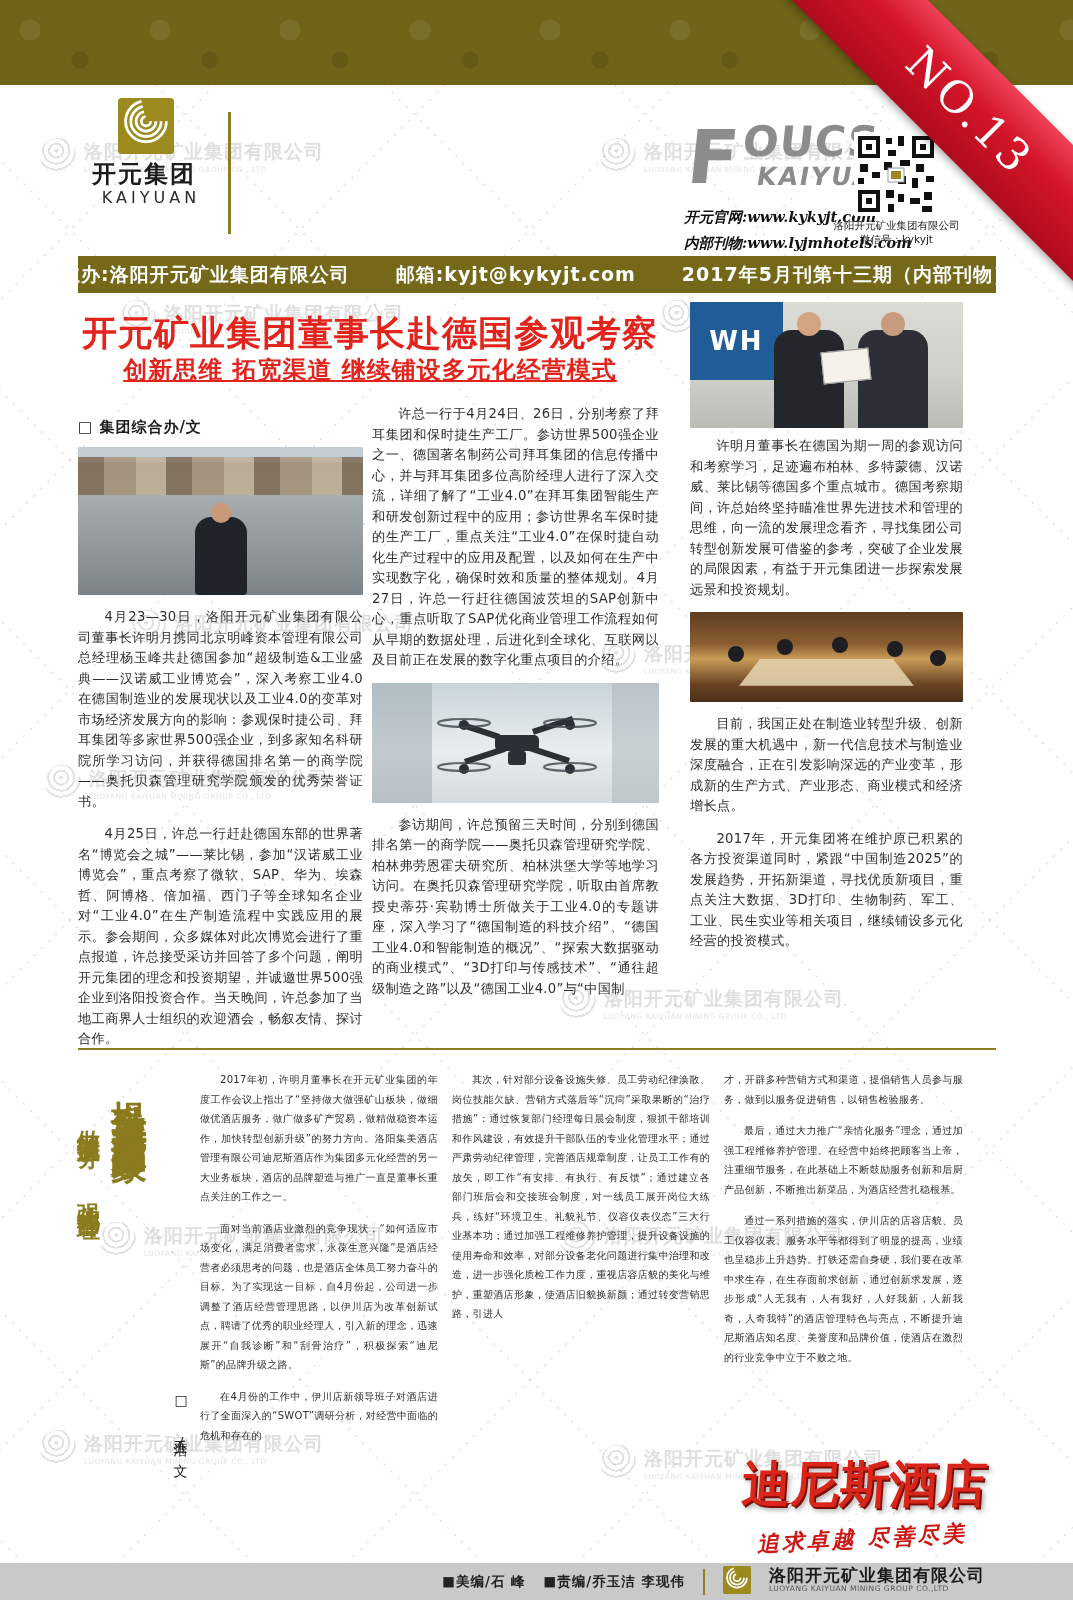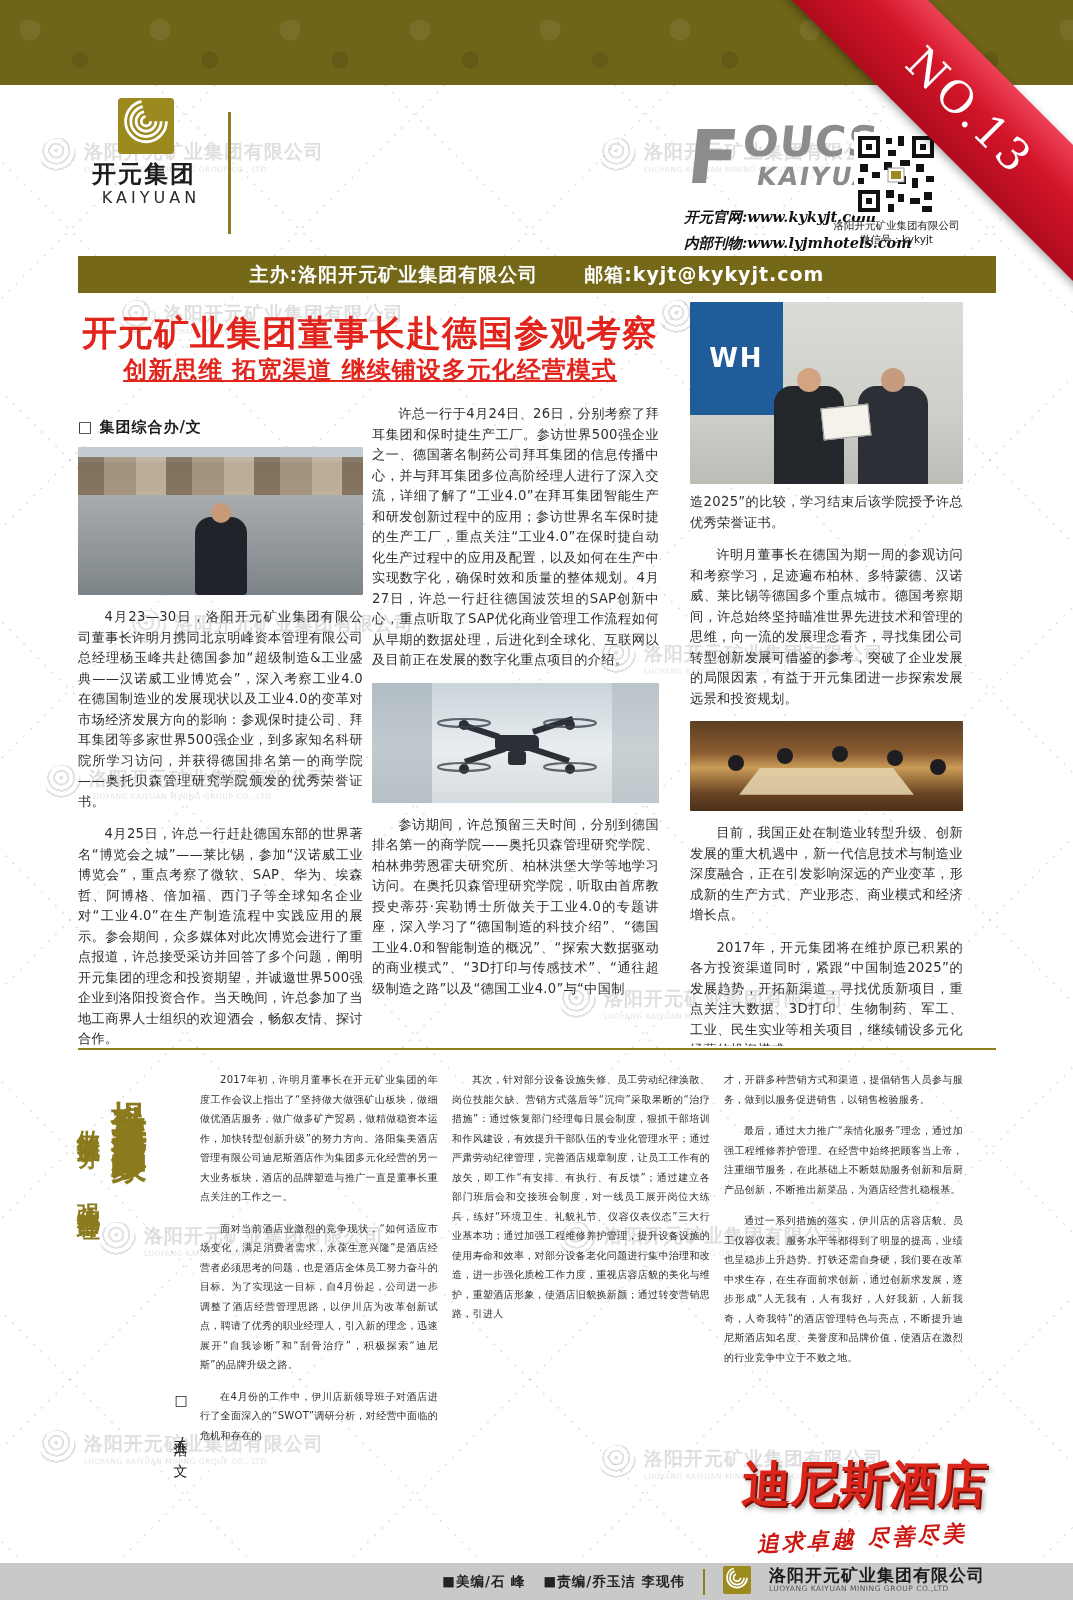--- a/index.html
+++ b/index.html
@@ -62,21 +62,21 @@
   
   .photo{position:relative;overflow:hidden;border-radius:1px;}
   .plaza{height:148px;margin:2px 0 12px;
     background:linear-gradient(180deg,#c3cdd3 0%,#c3cdd3 10%,#9b8a74 11%,#b0a28e 30%,#a7adaf 33%,#8f9598 72%,#7c8386 100%);}
   .plaza .bld{position:absolute;left:0;top:10px;width:100%;height:38px;
     background:repeating-linear-gradient(90deg,#7d6c58 0 26px,#a4937c 26px 58px,#c0b19a 58px 88px);opacity:.85;}
   .plaza .man-body{position:absolute;left:50%;bottom:0;transform:translateX(-50%);width:52px;height:78px;
     background:#20242a;border-radius:16px 16px 4px 4px;}
   .plaza .man-head{position:absolute;left:50%;bottom:72px;transform:translateX(-50%);width:20px;height:20px;
     border-radius:50%;background:#c89a78;}
-  .award{height:182px;margin:0 0 8px;background:linear-gradient(180deg,#dcdcd6 0%,#cfcfc9 60%,#bcbcb6 100%);}
+  .award{height:126px;margin:0 0 8px;background:linear-gradient(180deg,#dcdcd6 0%,#cfcfc9 60%,#bcbcb6 100%);}
   .award .sign{position:absolute;left:0;top:0;width:34%;height:62%;background:#1f5c98;
     display:flex;align-items:center;justify-content:center;color:#fff;font-weight:900;font-size:26px;letter-spacing:2px;}
   .award .fig{position:absolute;bottom:0;width:70px;height:98px;background:#23262b;border-radius:18px 18px 0 0;}
   .award .f1{left:84px;}
   .award .f2{left:168px;background:#2c3036;}
   .award .head{position:absolute;bottom:92px;width:24px;height:24px;border-radius:50%;background:#d2a482;}
   .award .h1{left:107px;}
   .award .h2{left:191px;background:#c79c7e;}
   .award .cert{position:absolute;left:132px;bottom:46px;width:46px;height:30px;background:#f4f2ea;
     border:1px solid #999;transform:rotate(-6deg);}
@@ -302,20 +302,21 @@
     </svg>
   </div>
   <div class="mh-qr-cap">
     <div>洛阳开元矿业集团有限公司</div>
     <div>微信号：kykyjt</div>
   </div>
 
   <div class="infobar">
     <span>主办:洛阳开元矿业集团有限公司</span>
     <span>邮箱:kyjt@kykyjt.com</span>
+    <span>2017年5月刊第十三期（内部刊物）</span>
   </div>
 
   <h1 class="headline">开元矿业集团董事长赴德国参观考察</h1>
   <h2 class="subheadline">创新思维 拓宽渠道 继续铺设多元化经营模式</h2>
 
   <div class="col a1c1">
     <div class="byline">□ 集团综合办/文</div>
     <div class="photo plaza">
       <div class="bld"></div>
       <div class="man-body"></div>
@@ -358,21 +359,20 @@
     <div class="photo award">
       <div class="sign">
           <span>WH</span>
         </div>
       <div class="fig f1"></div>
         <div class="fig f2"></div>
       <div class="head h1"></div>
         <div class="head h2"></div>
       <div class="cert"></div>
     </div>
-    <p class="noindent">造2025”的比较，学习结束后该学院授予许总优秀荣誉证书。</p>
     <p>许明月董事长在德国为期一周的参观访问和考察学习，足迹遍布柏林、多特蒙德、汉诺威、莱比锡等德国多个重点城市。德国考察期间，许总始终坚持瞄准世界先进技术和管理的思维，向一流的发展理念看齐，寻找集团公司转型创新发展可借鉴的参考，突破了企业发展的局限因素，有益于开元集团进一步探索发展远景和投资规划。</p>
     <div class="photo meeting">
       <div class="table"></div>
       <div class="p" style="left:14%;top:38%"></div>
       <div class="p" style="left:32%;top:30%"></div>
       <div class="p" style="left:52%;top:28%"></div>
       <div class="p" style="left:72%;top:32%"></div>
       <div class="p" style="left:88%;top:42%"></div>
     </div>
     <p>目前，我国正处在制造业转型升级、创新发展的重大机遇中，新一代信息技术与制造业深度融合，正在引发影响深远的产业变革，形成新的生产方式、产业形态、商业模式和经济增长点。</p>

